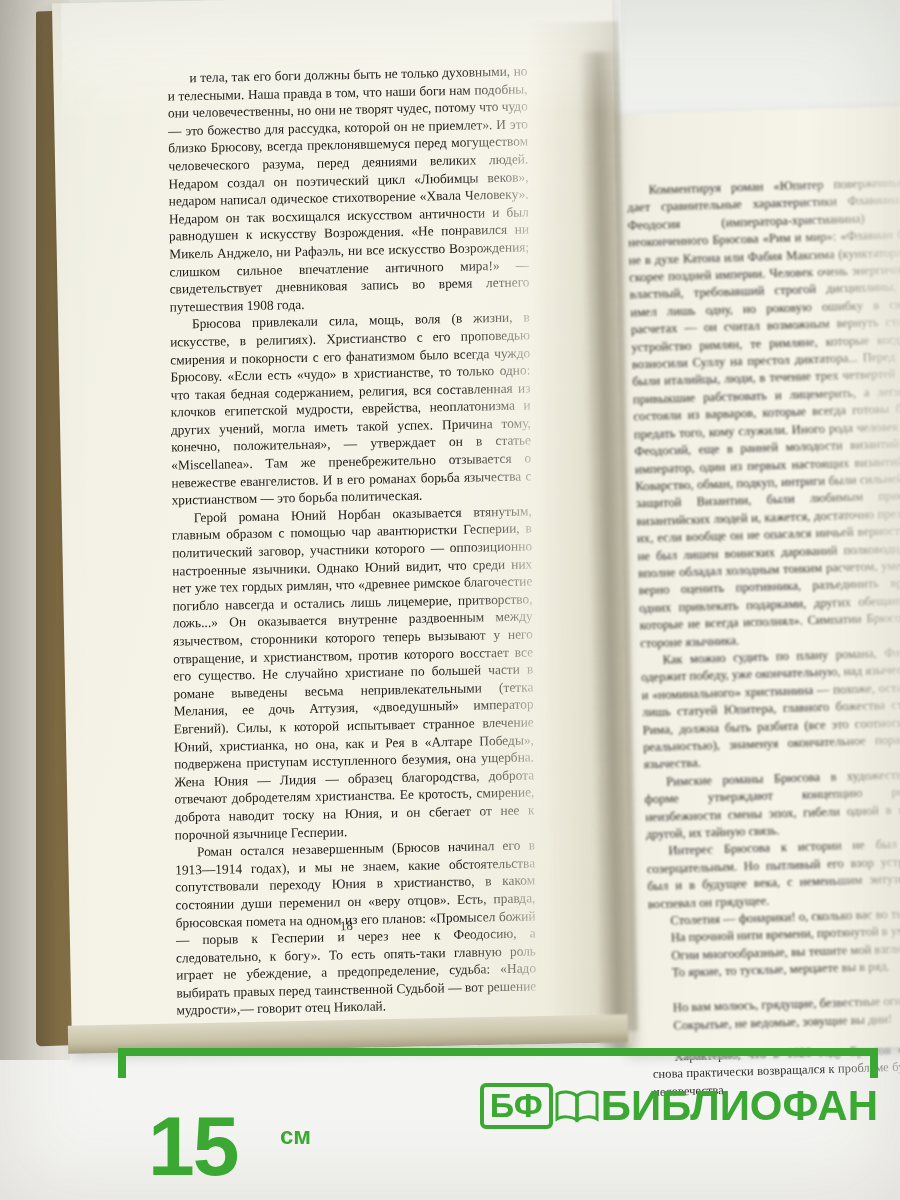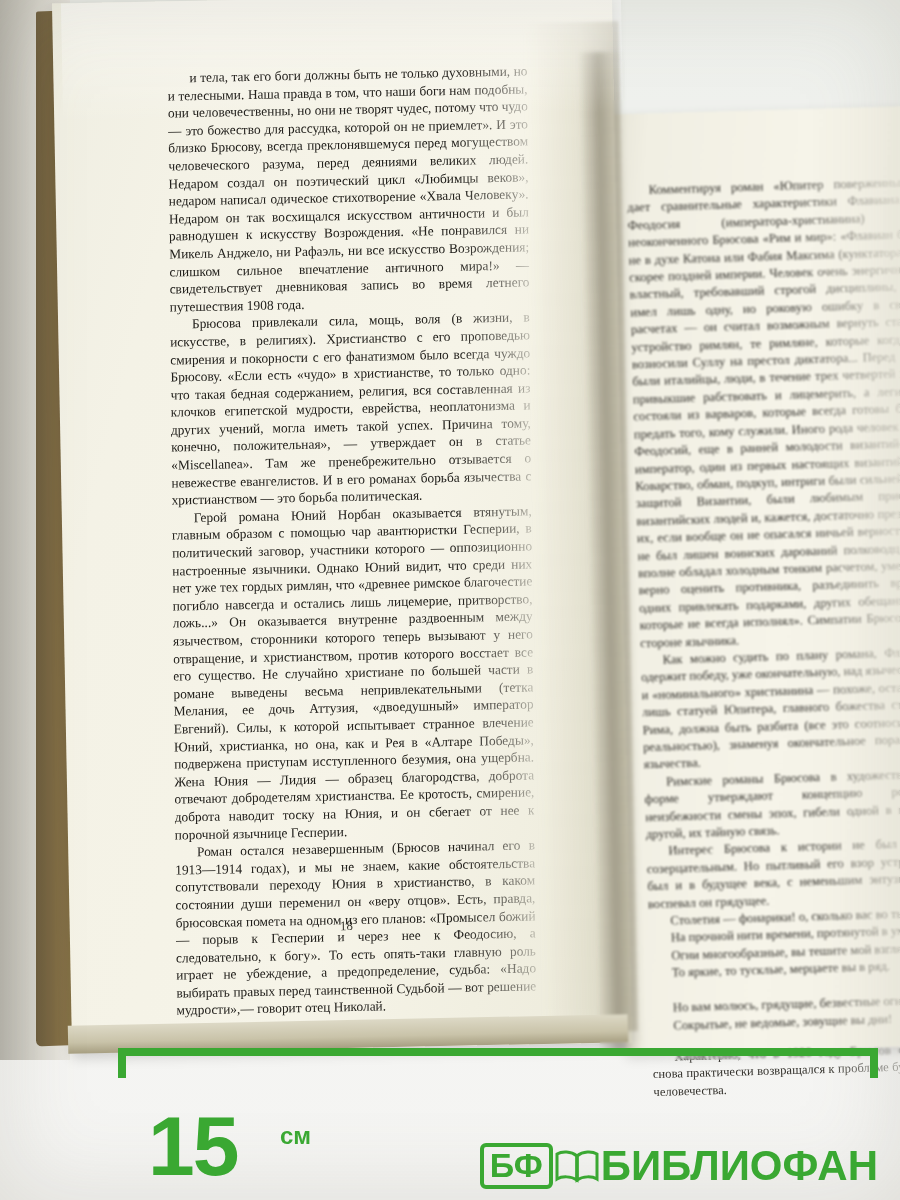--- a/index.html
+++ b/index.html
@@ -198,21 +198,21 @@
     left: 280px;
     top: 1122px;
     color: #3aa832;
     font-family: "Liberation Sans", sans-serif;
     font-weight: bold;
     font-size: 24px;
   }
   .brand {
     position: absolute;
     right: 22px;
-    top: 1142px;
+    top: 1082px;
     display: flex;
     align-items: center;
     gap: 1px;
     color: #3aa832;
   }
   .brand-mark {
     font-family: "Liberation Sans", sans-serif;
     font-weight: bold;
     font-size: 34px;
     border: 4px solid #3aa832;

